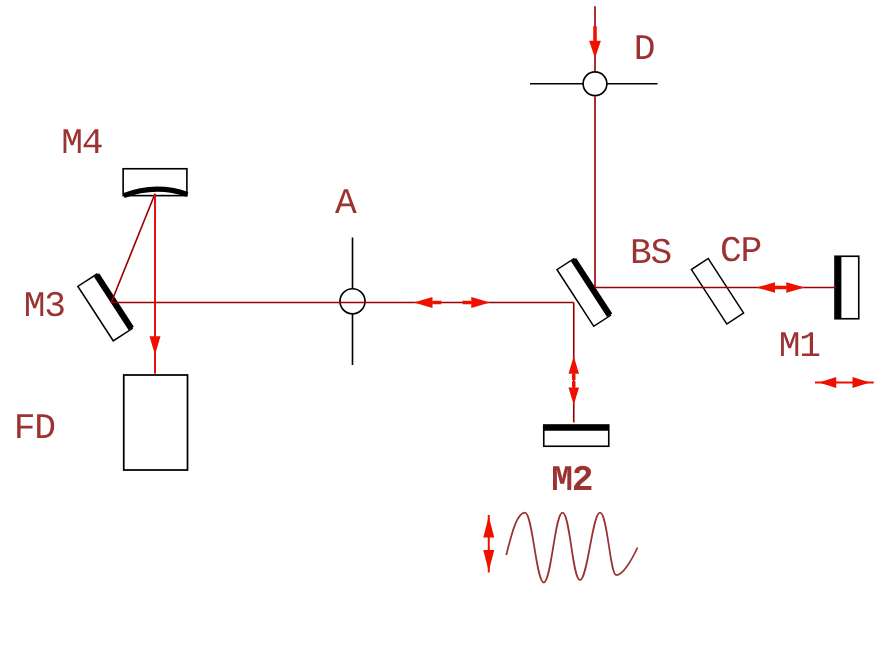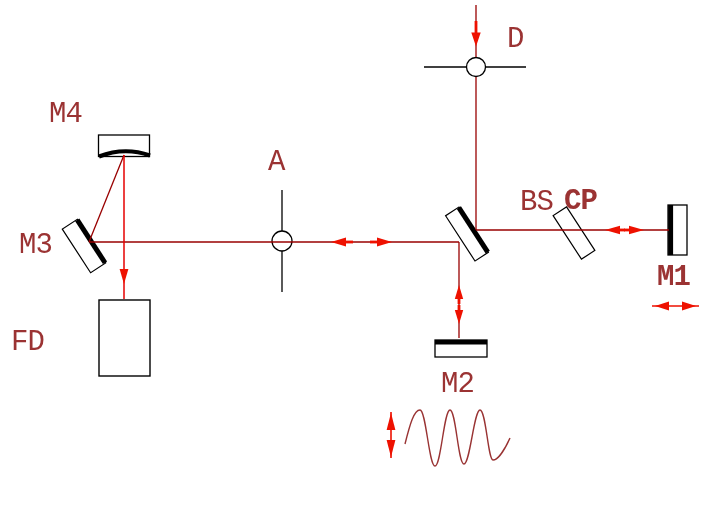--- a/index.html
+++ b/index.html
@@ -18,24 +18,24 @@
     letter-spacing:-1px;
     color:#9b3333;
     white-space:nowrap;
     user-select:none;
   }
   .lbl-m4{left:49px;top:100px;font-family:Liberation Mono, monospace;}
   .lbl-m3{left:19px;top:231px;}
   .lbl-fd{left:11px;top:328px;}
   .lbl-a {left:268px;top:148px;}
   .lbl-d {left:507px;top:25px;}
-  .lbl-bs{left:520px;top:188px;}
-  .lbl-cp{left:564px;top:187px;font-weight:bold;}
-  .lbl-m1{left:657px;top:263px;font-weight:bold;}
-  .lbl-m2{left:441px;top:370px;}
+  .lbl-bs{left:504px;top:188px;}
+  .lbl-cp{left:576px;top:187px;}
+  .lbl-m1{left:623px;top:263px;}
+  .lbl-m2{left:441px;top:370px;font-weight:bold;}
 </style>
 </head>
 <body>
 
 <div class="stage">
 
   <svg width="715" height="518" viewBox="0 0 715 518">
 
     <g stroke="#000000" stroke-width="1.3">
       <line x1="424" y1="67" x2="526" y2="67"></line>

